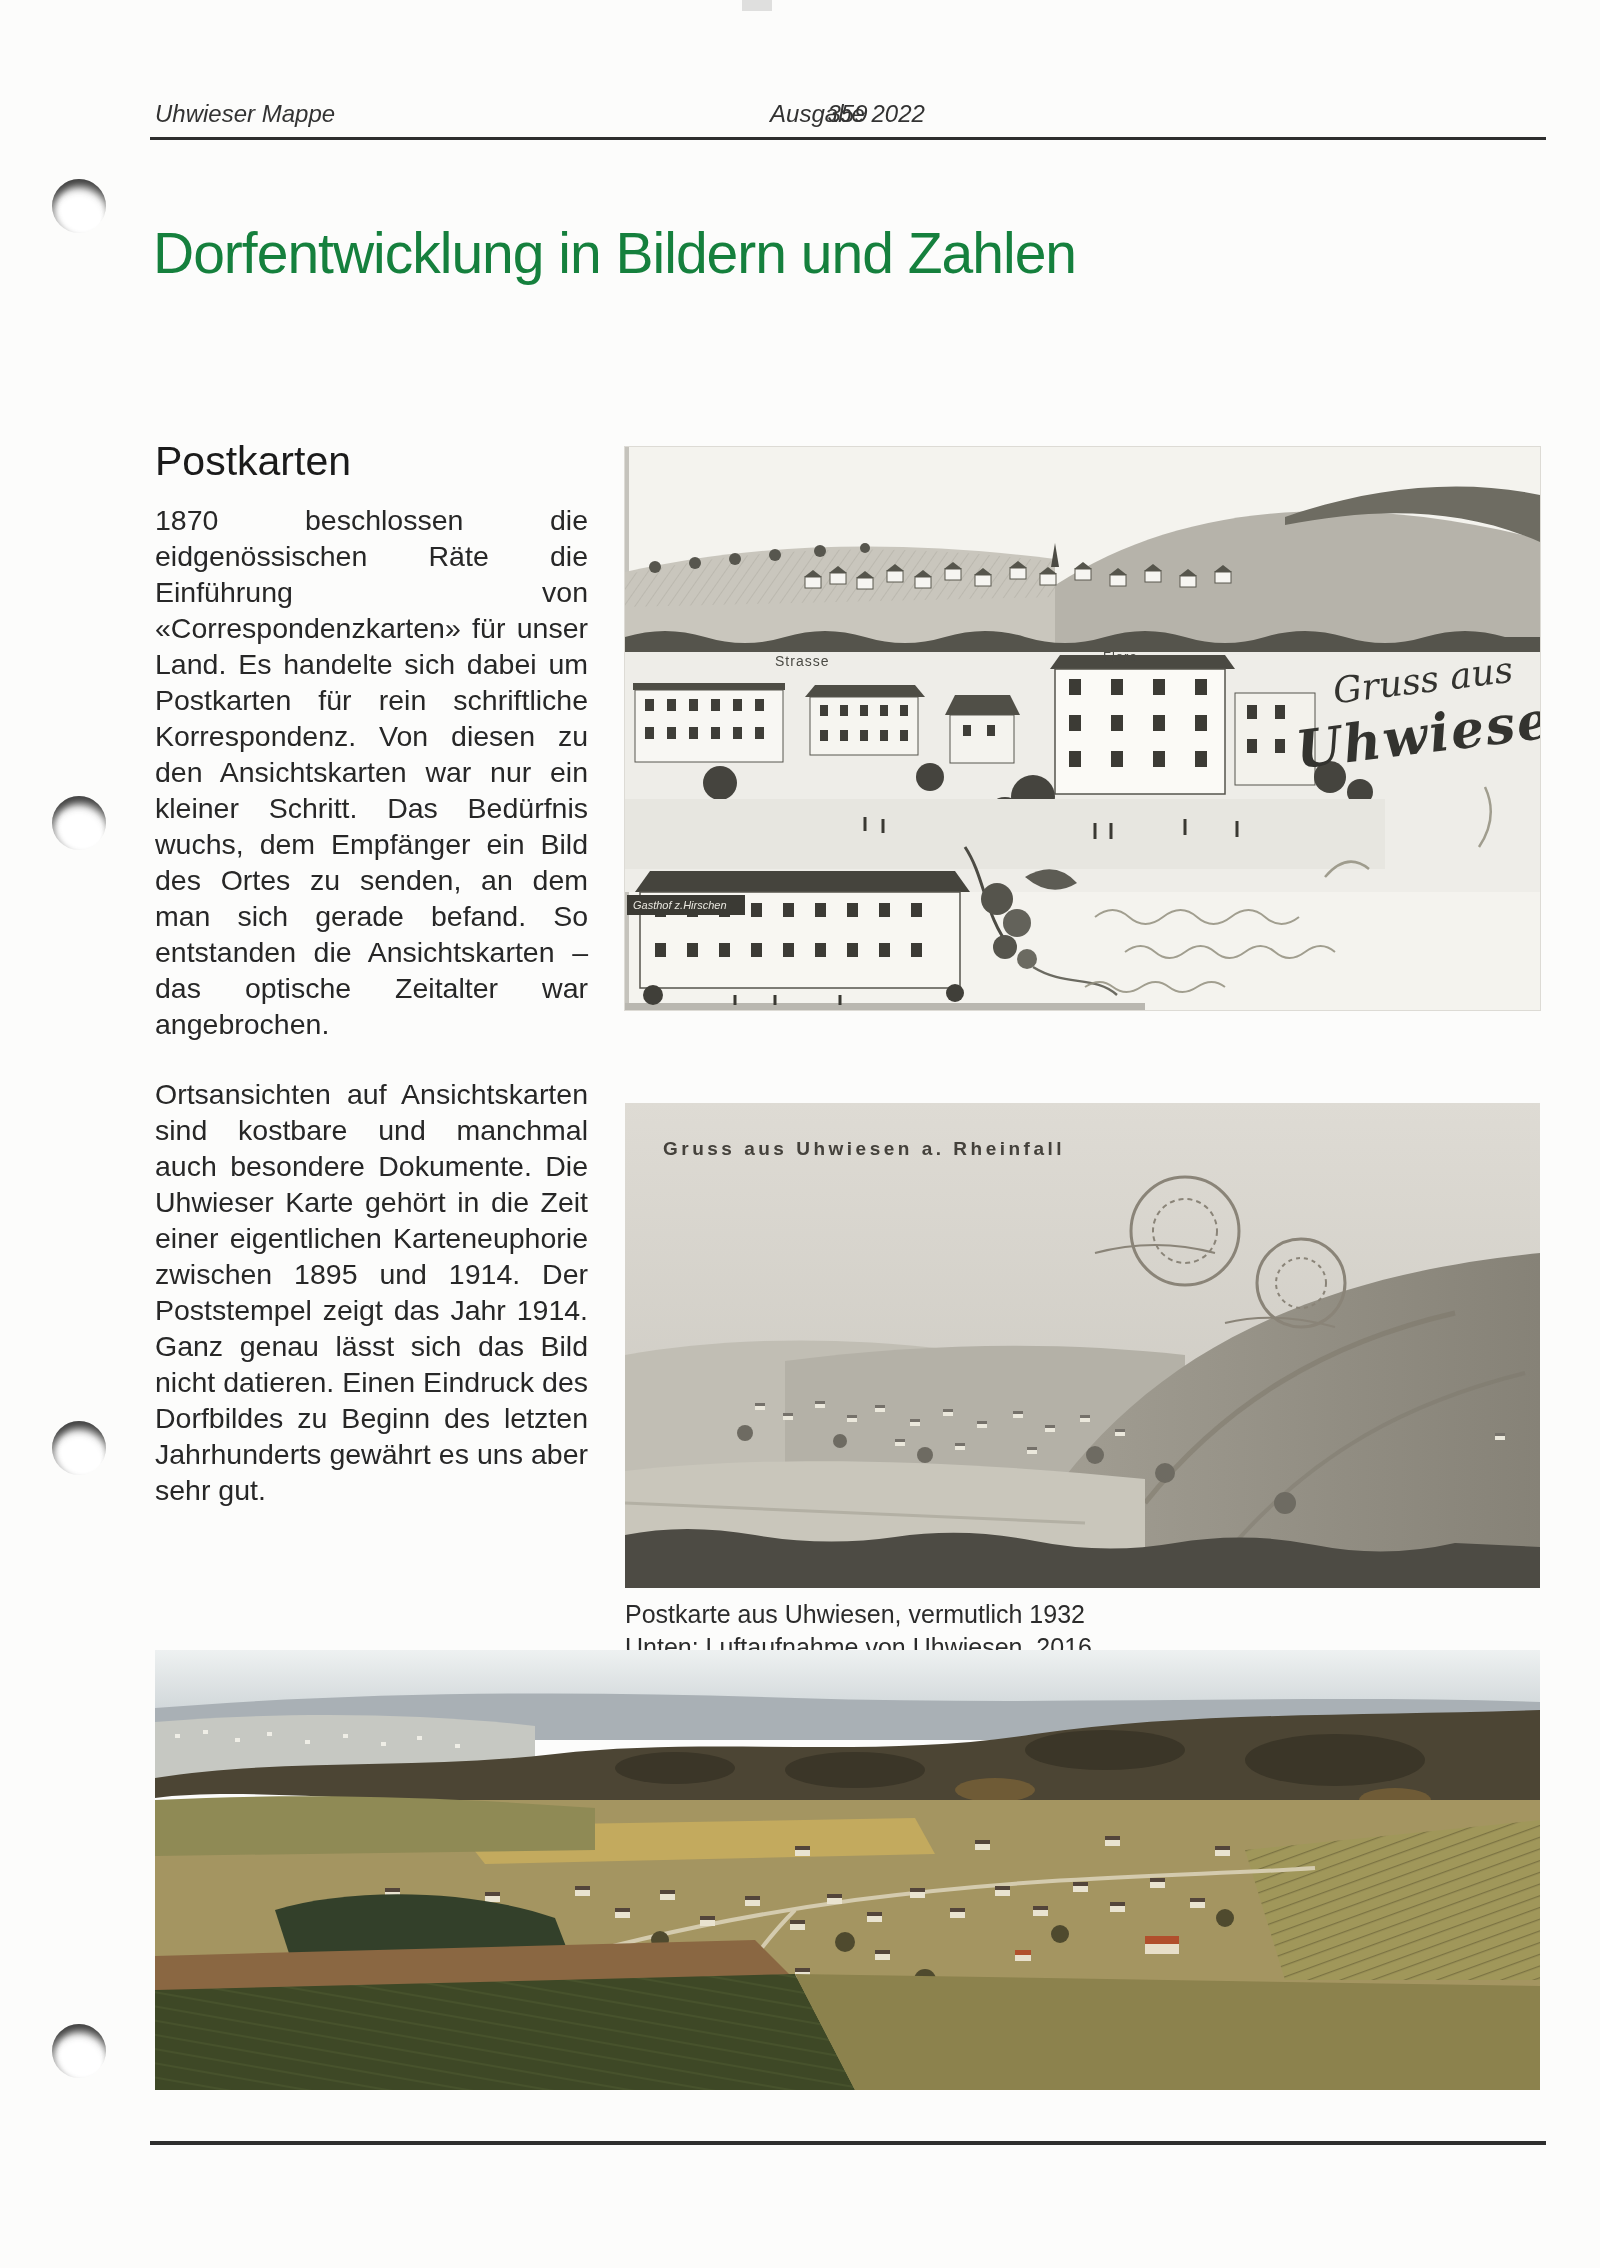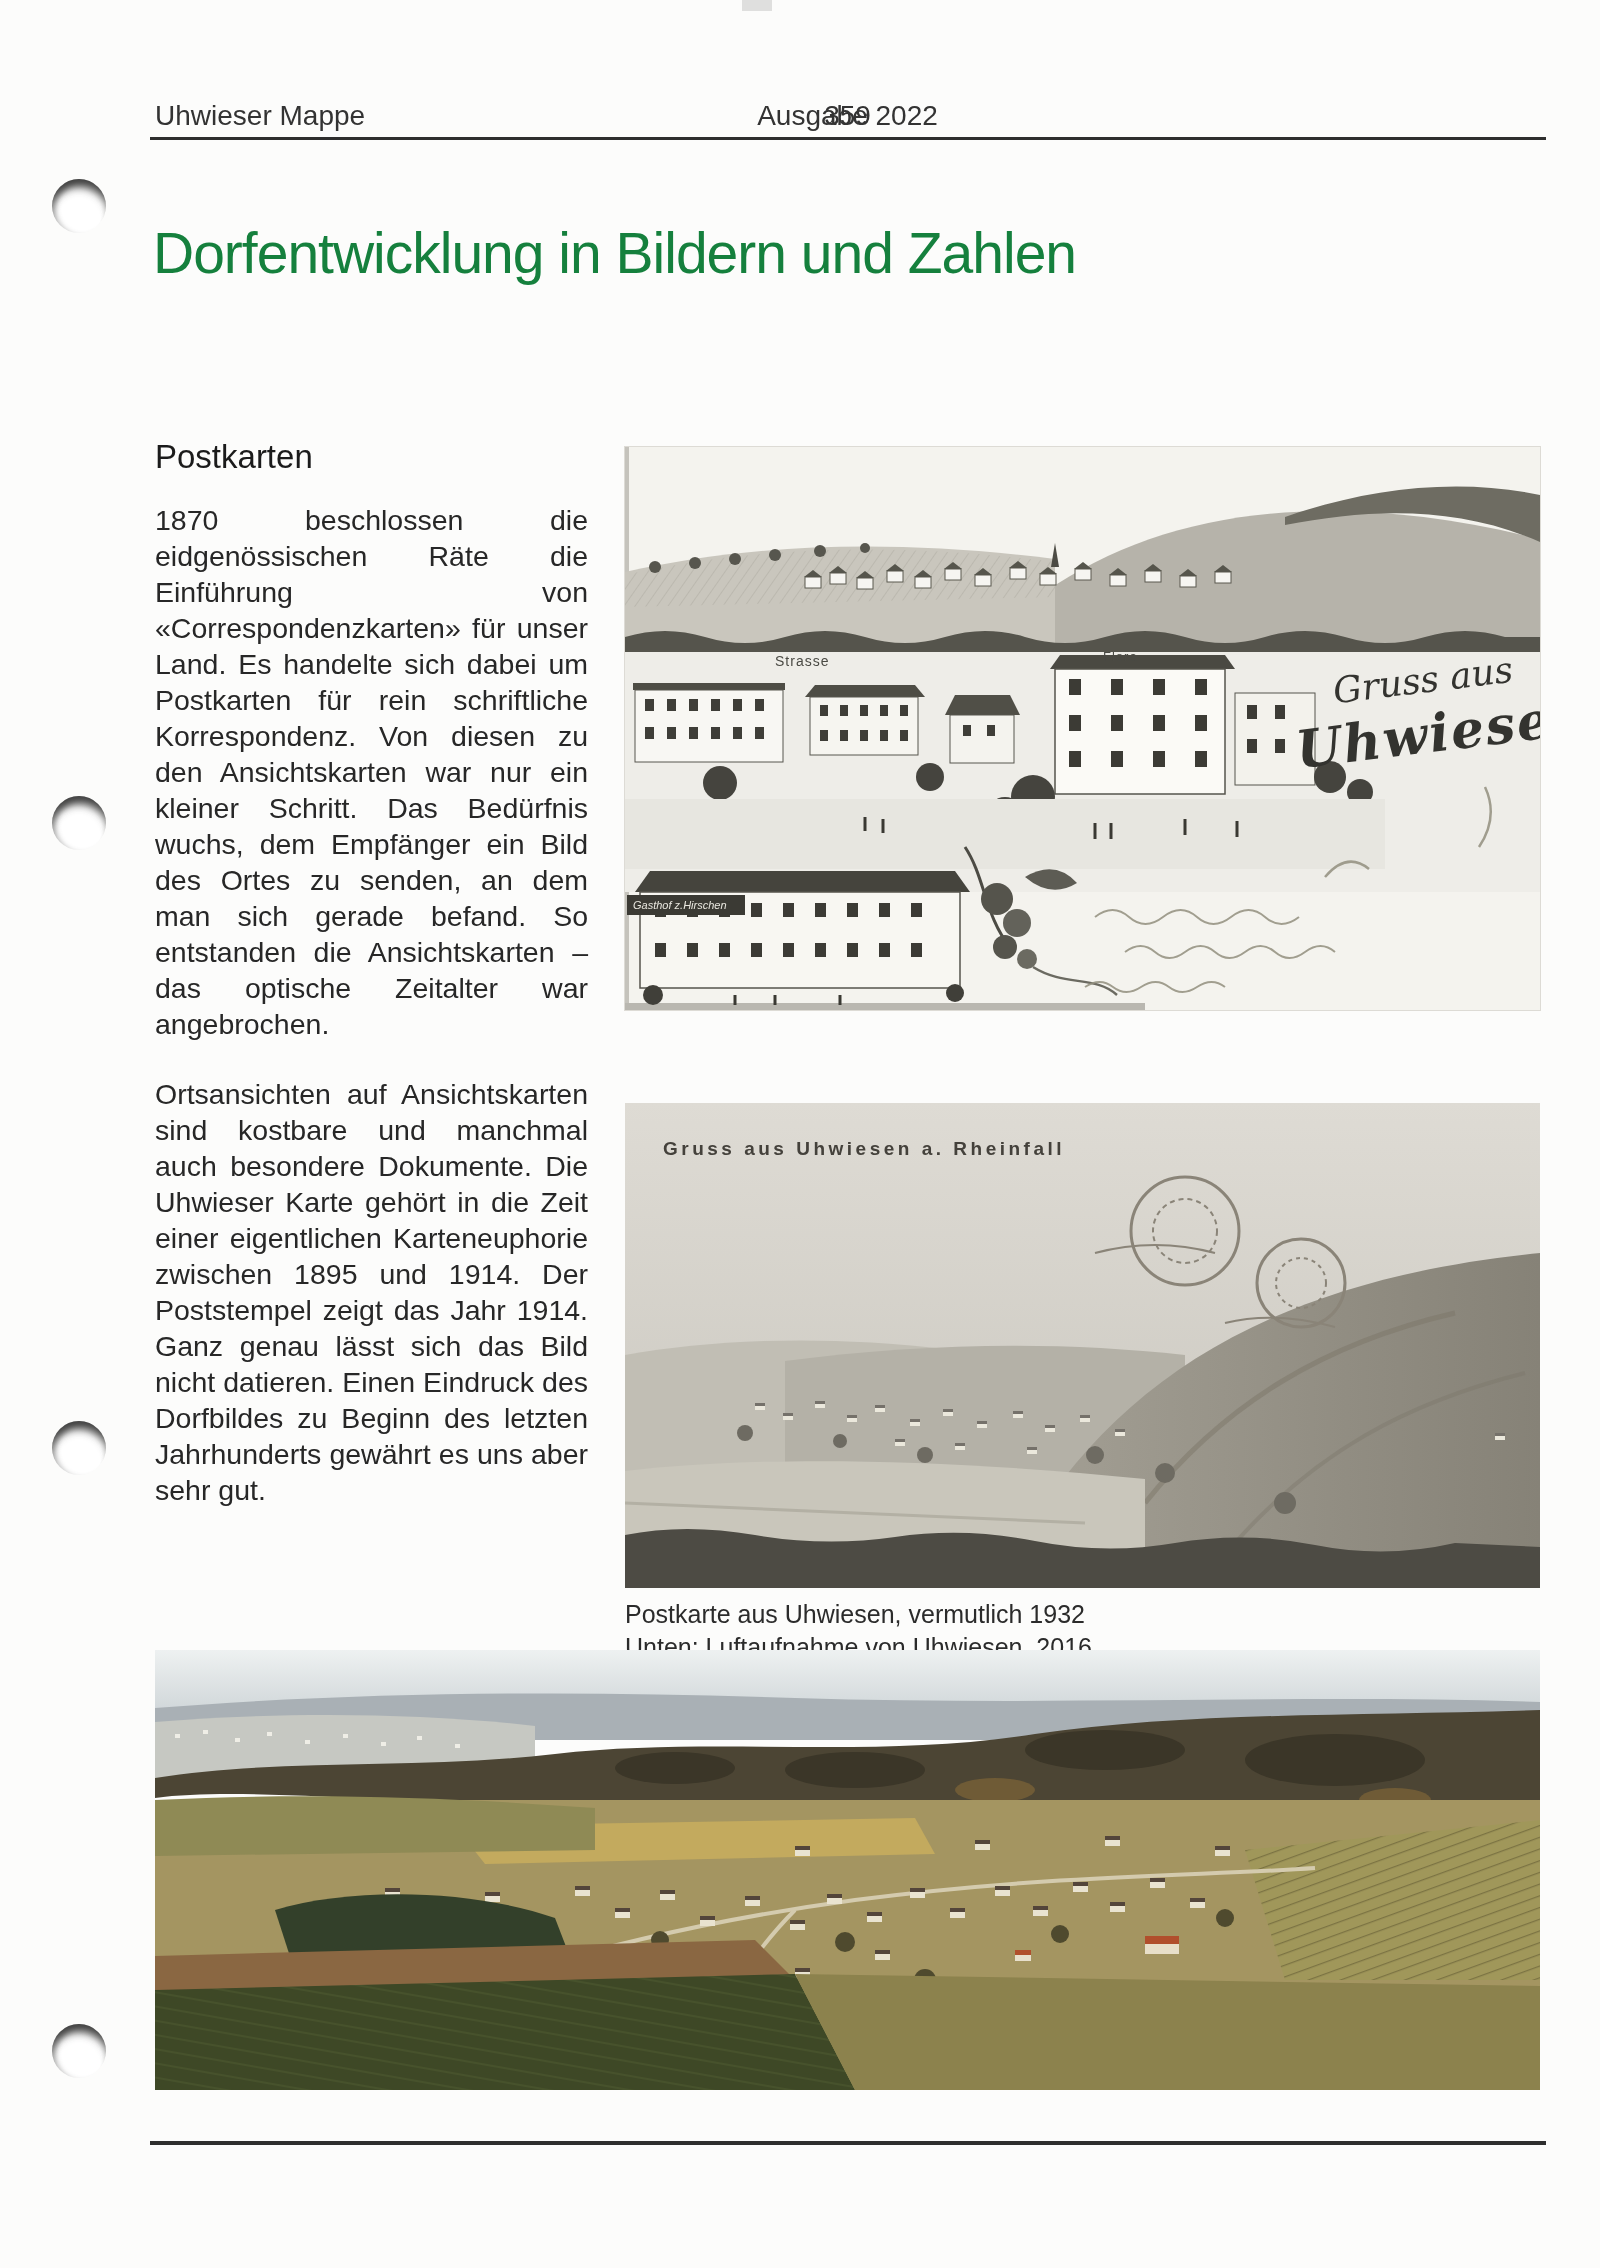--- a/index.html
+++ b/index.html
@@ -10,30 +10,30 @@
   }
   .abs{position:absolute;}
   
   .hole{
     position:absolute; left:52px; width:54px; height:54px; border-radius:50%;
     background:radial-gradient(circle at 50% 62%, #ffffff 52%, #ececea 72%, #f8f8f7 100%);
     box-shadow:inset 0 13px 9px -5px rgba(45,45,45,.85), inset 4px 3px 5px rgba(70,70,70,.35);
   }
   .scan-smudge{left:742px; top:0; width:30px; height:11px; background:#c7c7c7; opacity:.55;}
   
-  .hdr{top:100px; font-size:28px; color:#333;}
+  .hdr{top:100px; font-size:24px; color:#333;font-style:italic;}
   .hdr-left{left:155px;}
   .hdr-center{left:155px; width:1385px; text-align:center;}
   .hdr-right{left:155px; width:1385px; text-align:center;}
   .rule{left:150px; width:1396px; height:3px; background:#2e2e2e;}
   .rule-top{top:137px;}
   .rule-bottom{top:2141px; height:4px;}
   
   .title{left:153px; top:220px; font-size:57px; letter-spacing:-1px; color:#15803d; font-weight:400;}
-  .section-heading{left:155px; top:438px; font-size:33px; color:#1b1b1b; font-weight:400;}
+  .section-heading{left:155px; top:438px; font-size:41px; color:#1b1b1b; font-weight:400;}
   .copy{left:155px; top:502px; width:447px; font-size:28.5px; line-height:36px; text-align:justify; color:#272727;}
   .copy p{margin:0 14px 34px 0;}
   
   .fig{display:block;}
   .fig svg{display:block;}
   .caption{font-size:25px; line-height:33px; color:#2b2b2b;}
   .cap1{left:625px; top:1030px; width:915px;}
   .cap-row{left:625px; top:1598px; width:915px; display:flex; justify-content:space-between;flex-direction:column;}
   .postcard-frame{outline:1px solid #dddbd5;}
 </style>

